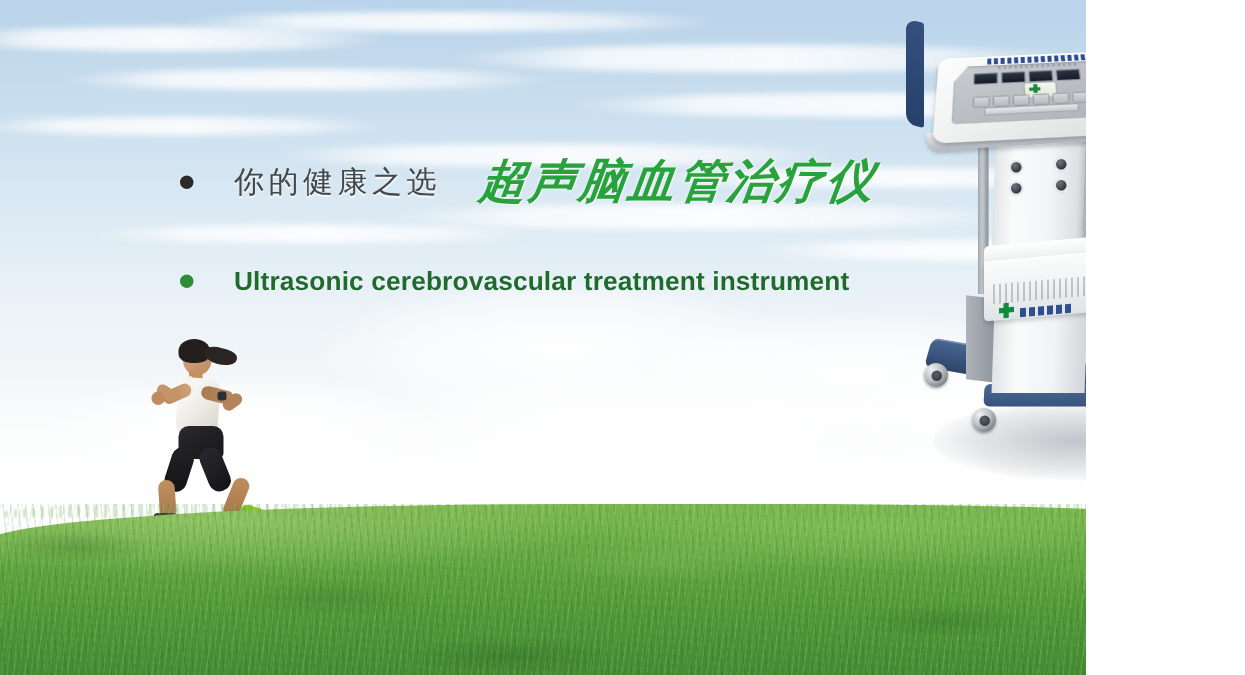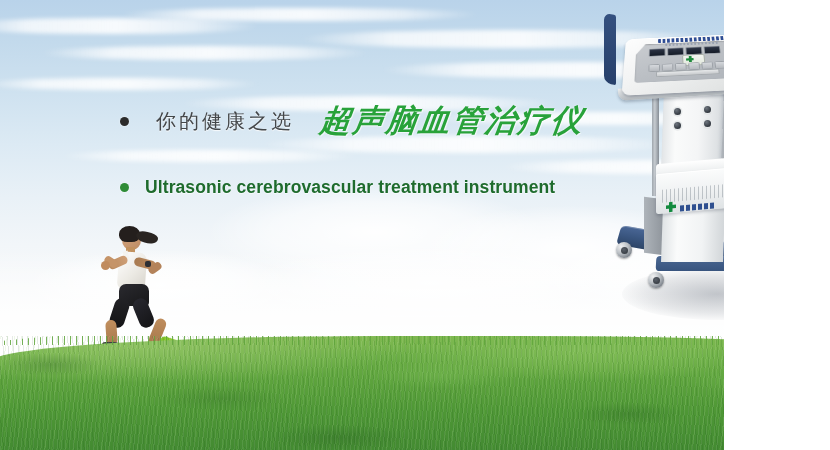--- a/index.html
+++ b/index.html
@@ -116,21 +116,21 @@
     font-size:31px;
     font-weight:700;
     font-style:italic;
     letter-spacing:2px;
     color:#28a23a;
     white-space:nowrap;
     text-shadow:1px 1px 0 rgba(255,255,255,.55), 0 0 3px rgba(255,255,255,.5);
     transform:skewX(-7deg);
   }
   .subline{
-    margin-left:16px;
+    margin-left:27px;
     font-family:"Liberation Sans",sans-serif;
     font-size:17.5px;font-weight:700;letter-spacing:.1px;
     color:#1e6b2d;
     white-space:nowrap;
     text-shadow:0 1px 1px rgba(255,255,255,.75);
   }
 
   
   .cart{position:absolute;left:608px;top:10px;width:216px;height:312px;}
   .cart *{position:absolute;}

